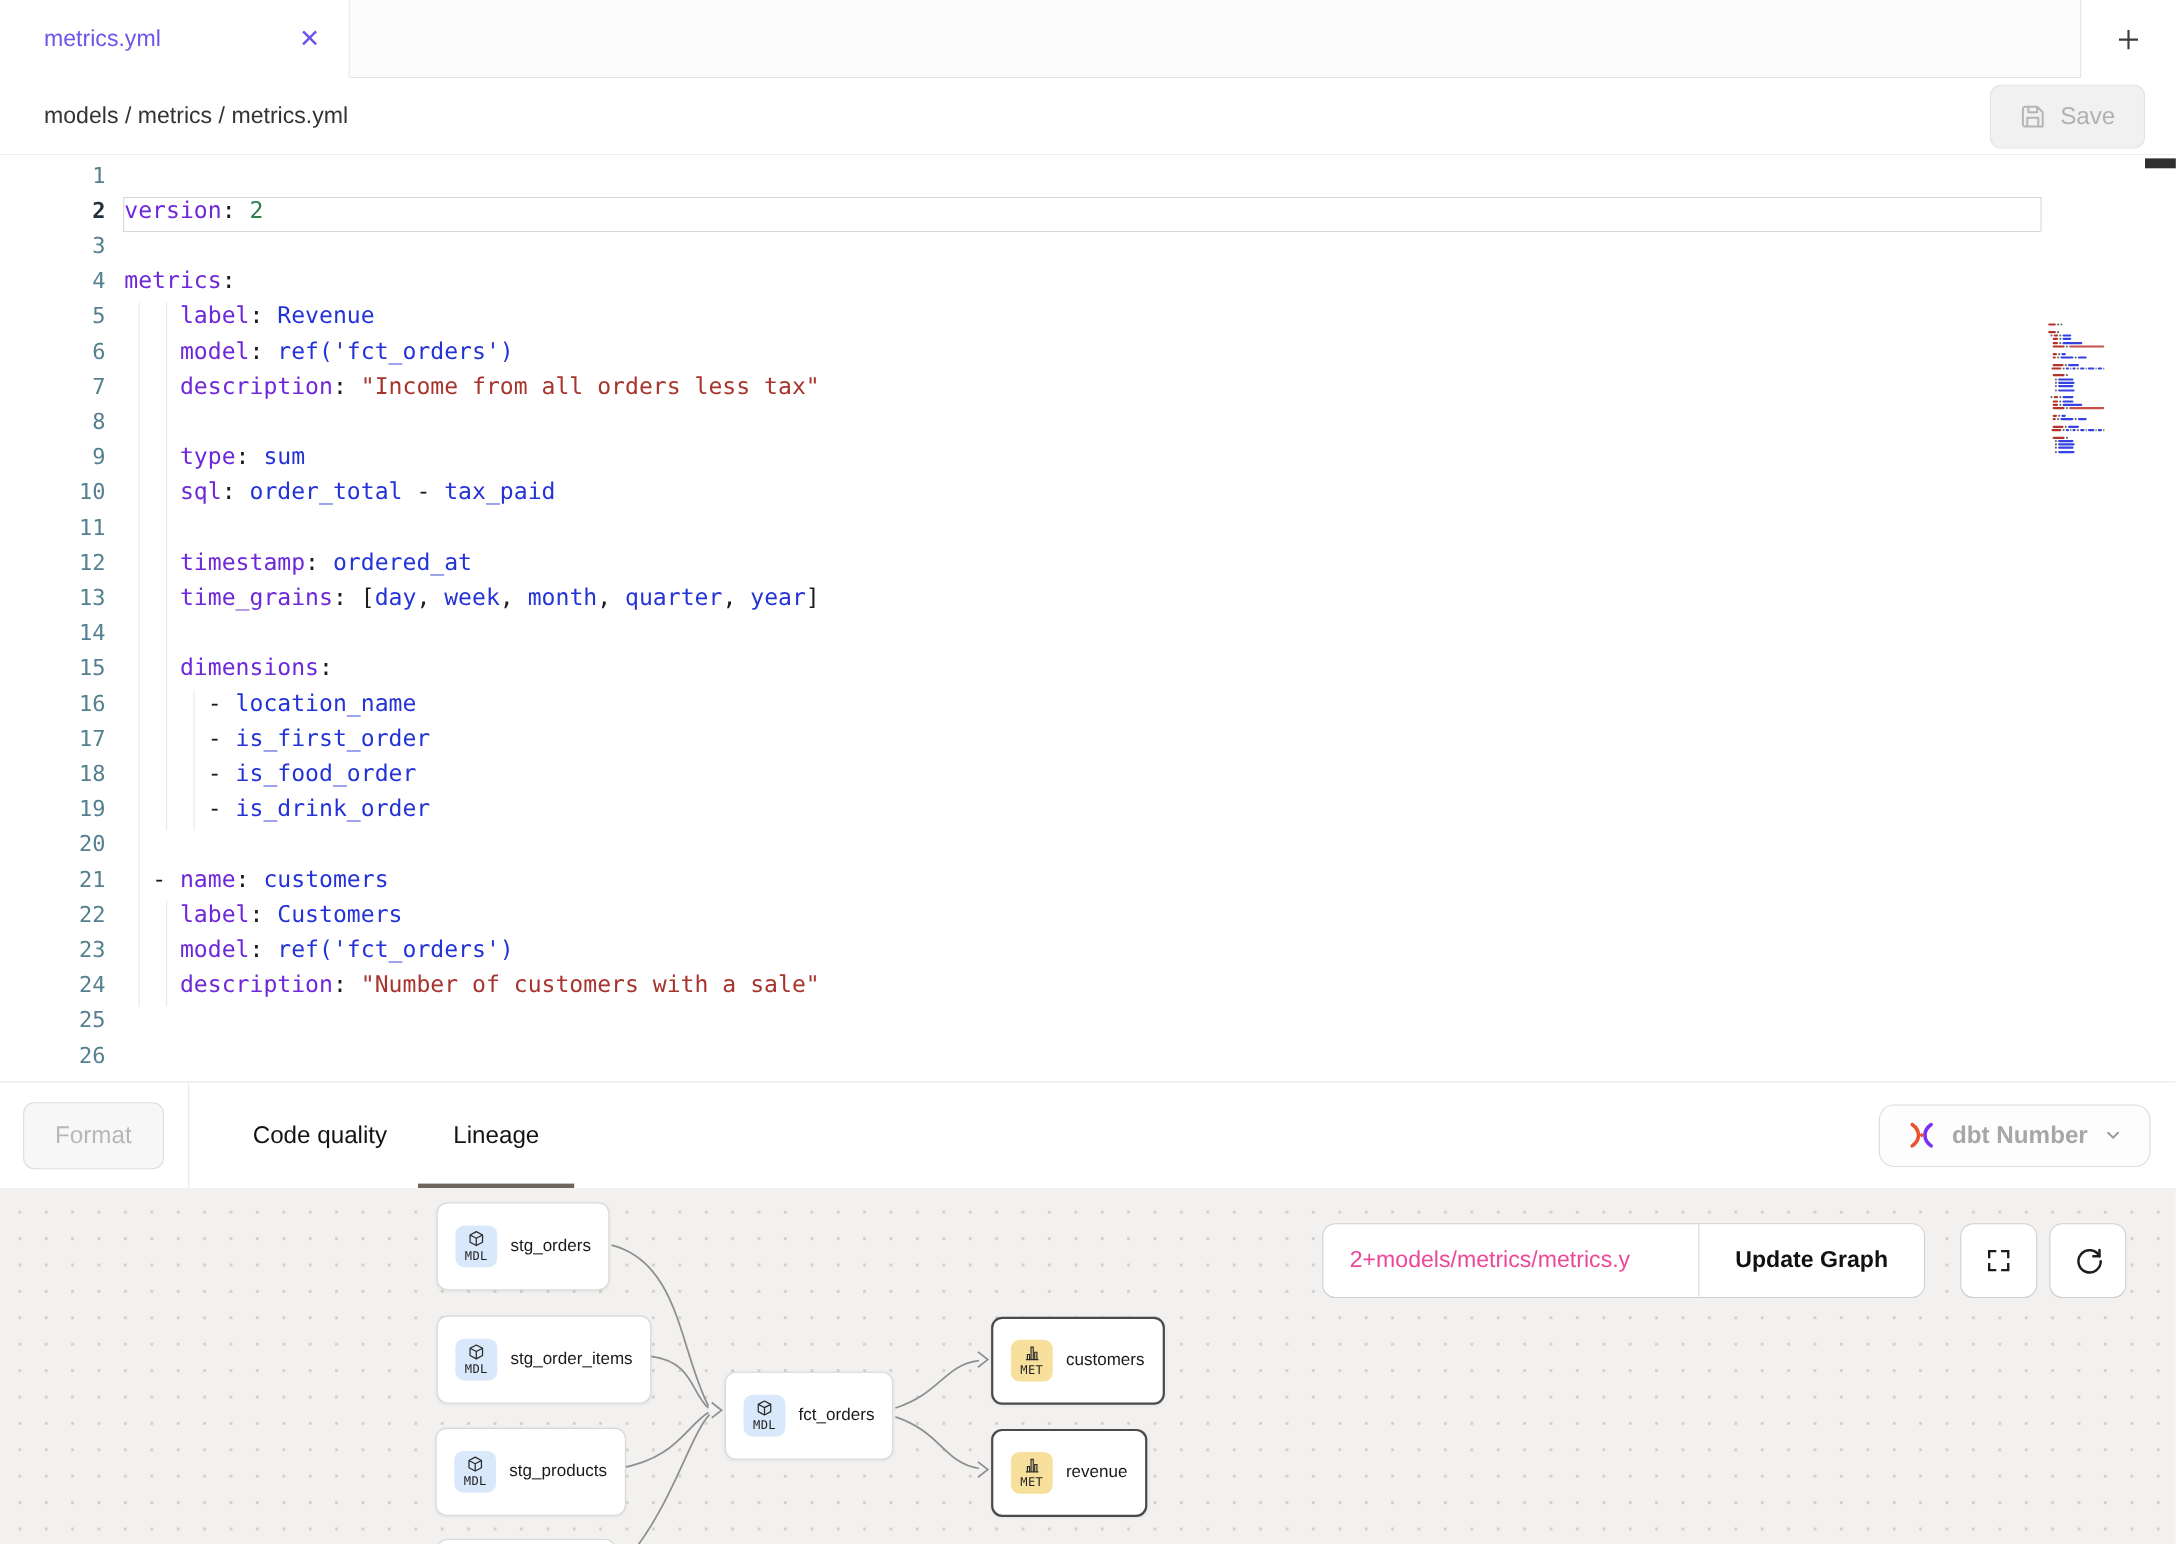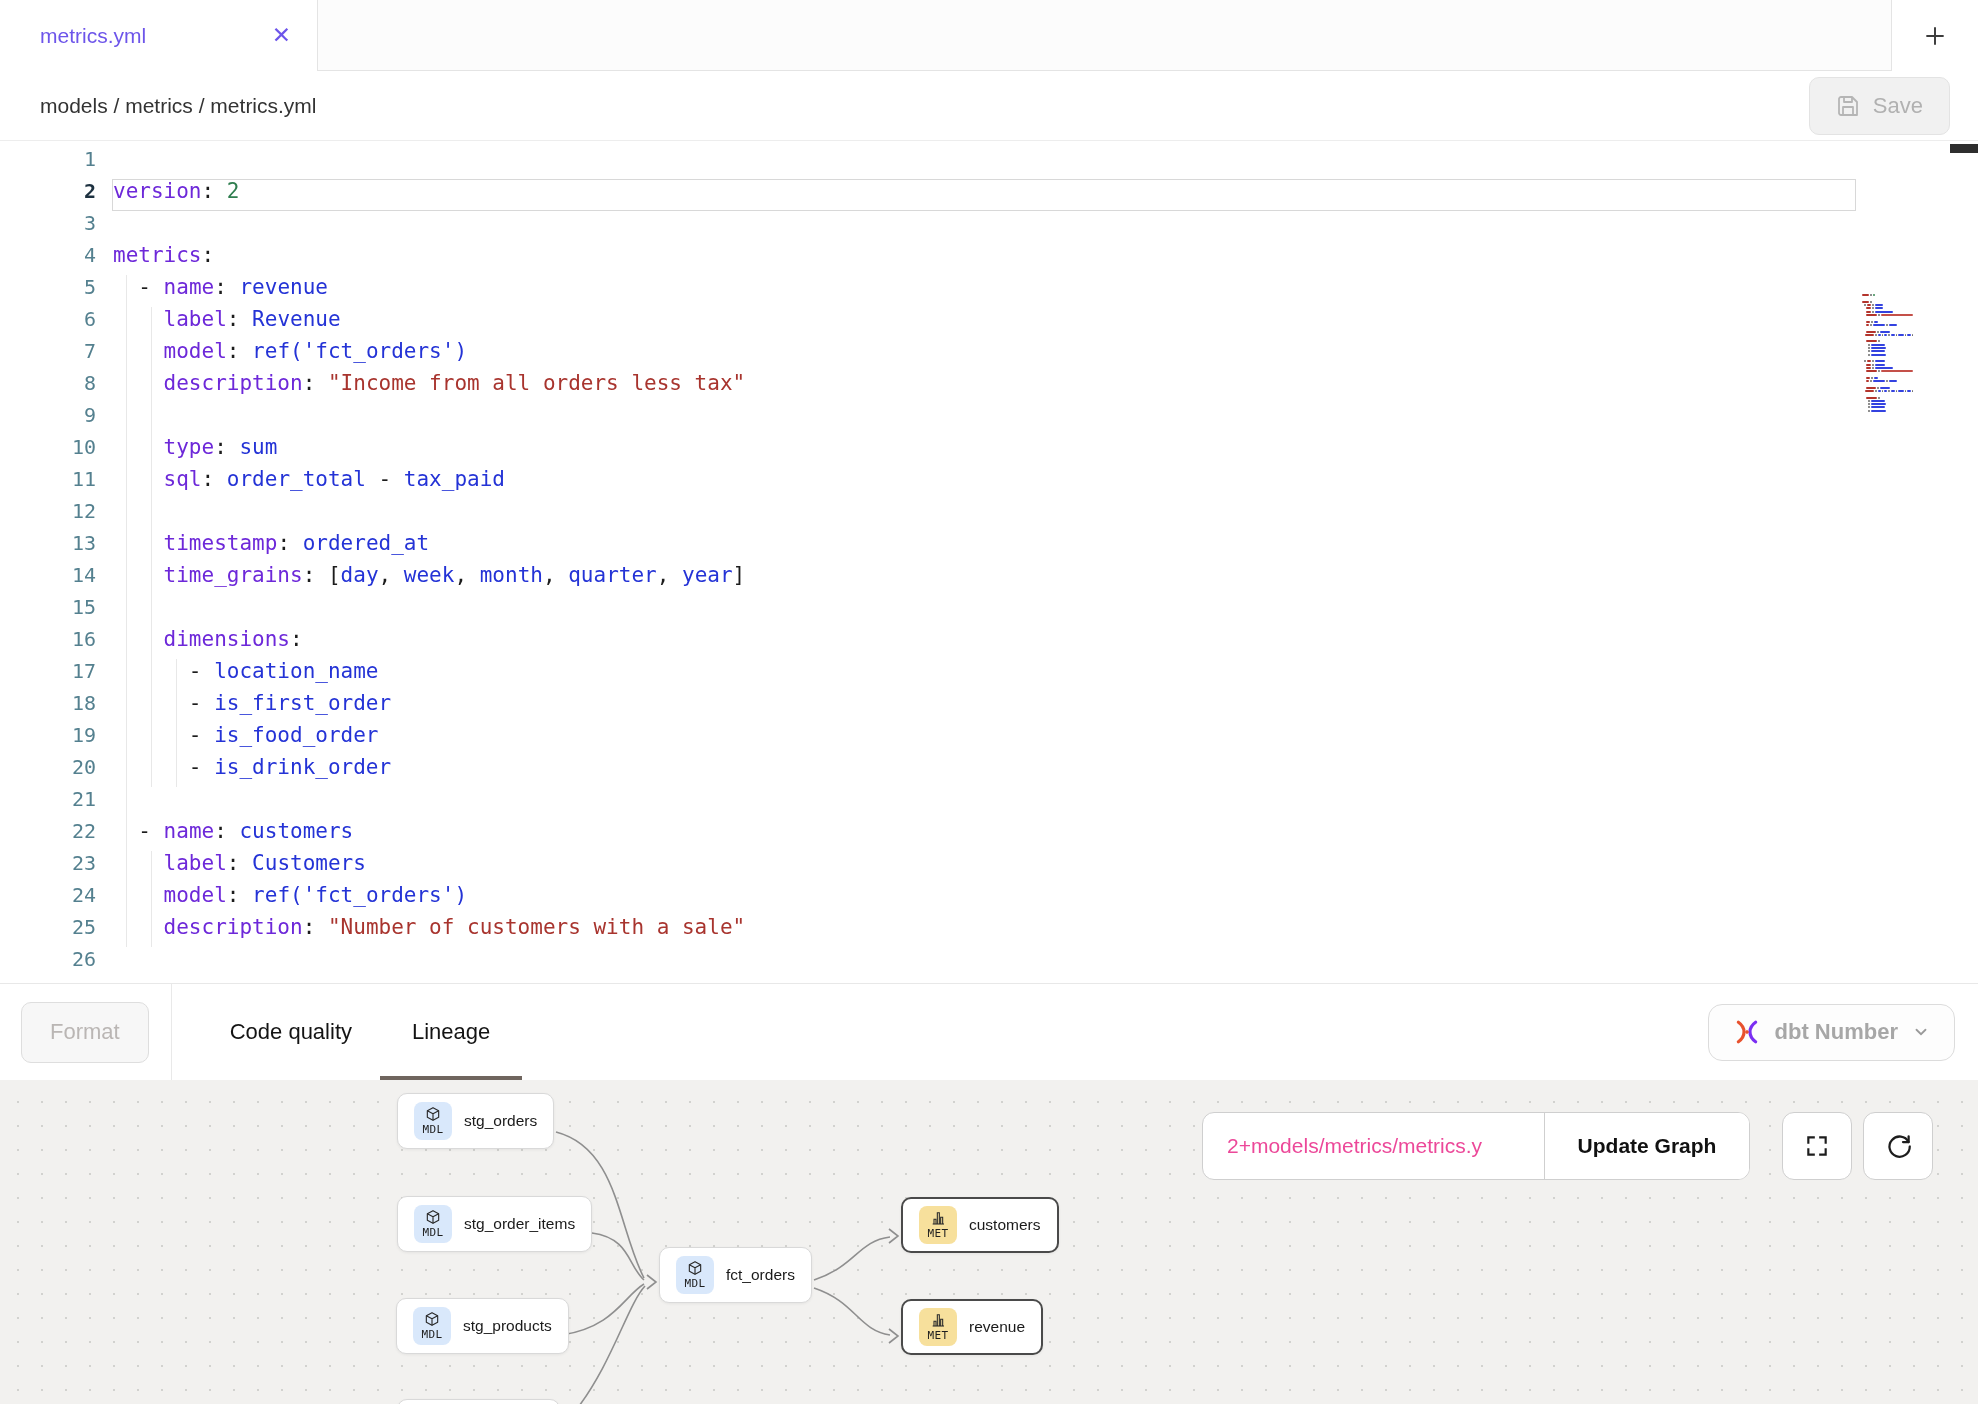--- a/index.html
+++ b/index.html
@@ -67,21 +67,21 @@
              background:#fdfdfd; border:1px solid #dcdcdc; border-radius:14px; }
   .copilot-label { color:#a7a7a7; font-size:22px; font-weight:600; }
 
   
   .canvas { position:absolute; top:1080px; left:0; right:0; height:324px; overflow:hidden;
             background-color:#f2f1ef;
             background-image:radial-gradient(circle, #d2d2cf 1.3px, transparent 1.5px);
             background-size:24px 24px; background-position:6px 10px; }
   .edges { position:absolute; inset:0; }
 
-  .gnode { position:absolute; height:56px; display:flex; align-items:center; gap:12px;
+  .gnode { position:absolute; height:80px; display:flex; align-items:center; gap:12px;
            padding:0 16px; background:#fff; border:1px solid #d9d9d9; border-radius:10px;
            box-shadow:0 1px 3px rgba(0,0,0,0.06); cursor:pointer; }
   .gnode.met { border:2px solid #4a4a4a; }
   .gbadge { width:38px; height:38px; border-radius:8px; display:flex; flex-direction:column;
             align-items:center; justify-content:center; gap:1px; flex:0 0 auto; }
   .gbadge.mdl { background:#d9e8fb; }
   .gbadge.met { background:#f7e09c; }
   .gbadge-label { font:11px "DejaVu Sans Mono", monospace; color:#1f1f1f; letter-spacing:0.3px; }
   .gnode-label { font-size:15.5px; color:#1a1a1a; white-space:nowrap; }
 
@@ -152,21 +152,20 @@
       <div class="ln">23</div>
       <div class="ln">24</div>
       <div class="ln">25</div>
       <div class="ln">26</div>
     </div>
   <div class="code" id="code">
       <div class="line"><span></span></div>
       <div class="line active"><span><span class="tk-key">version</span><span class="tk-punct">: </span><span class="tk-number">2</span></span></div>
       <div class="line"><span></span></div>
       <div class="line"><span><span class="tk-key">metrics</span><span class="tk-punct">:</span></span></div>
-      <div class="line"><div class="guide" style="left: 13.64px;"></div><span>  <span class="tk-punct">- </span><span class="tk-key">name</span><span class="tk-punct">: </span><span class="tk-value">revenue</span></span></div>
       <div class="line"><div class="guide" style="left: 13.64px;"></div><div class="guide" style="left: 38.92px;"></div><span>    <span class="tk-key">label</span><span class="tk-punct">: </span><span class="tk-value">Revenue</span></span></div>
       <div class="line"><div class="guide" style="left: 13.64px;"></div><div class="guide" style="left: 38.92px;"></div><span>    <span class="tk-key">model</span><span class="tk-punct">: </span><span class="tk-value">ref('fct_orders')</span></span></div>
       <div class="line"><div class="guide" style="left: 13.64px;"></div><div class="guide" style="left: 38.92px;"></div><span>    <span class="tk-key">description</span><span class="tk-punct">: </span><span class="tk-string">"Income from all orders less tax"</span></span></div>
       <div class="line"><div class="guide" style="left: 13.64px;"></div><div class="guide" style="left: 38.92px;"></div><span></span></div>
       <div class="line"><div class="guide" style="left: 13.64px;"></div><div class="guide" style="left: 38.92px;"></div><span>    <span class="tk-key">type</span><span class="tk-punct">: </span><span class="tk-value">sum</span></span></div>
       <div class="line"><div class="guide" style="left: 13.64px;"></div><div class="guide" style="left: 38.92px;"></div><span>    <span class="tk-key">sql</span><span class="tk-punct">: </span><span class="tk-value">order_total</span><span class="tk-punct"> - </span><span class="tk-value">tax_paid</span></span></div>
       <div class="line"><div class="guide" style="left: 13.64px;"></div><div class="guide" style="left: 38.92px;"></div><span></span></div>
       <div class="line"><div class="guide" style="left: 13.64px;"></div><div class="guide" style="left: 38.92px;"></div><span>    <span class="tk-key">timestamp</span><span class="tk-punct">: </span><span class="tk-value">ordered_at</span></span></div>
       <div class="line"><div class="guide" style="left: 13.64px;"></div><div class="guide" style="left: 38.92px;"></div><span>    <span class="tk-key">time_grains</span><span class="tk-punct">: [</span><span class="tk-value">day</span><span class="tk-punct">, </span><span class="tk-value">week</span><span class="tk-punct">, </span><span class="tk-value">month</span><span class="tk-punct">, </span><span class="tk-value">quarter</span><span class="tk-punct">, </span><span class="tk-value">year</span><span class="tk-punct">]</span></span></div>
       <div class="line"><div class="guide" style="left: 13.64px;"></div><div class="guide" style="left: 38.92px;"></div><span></span></div>

